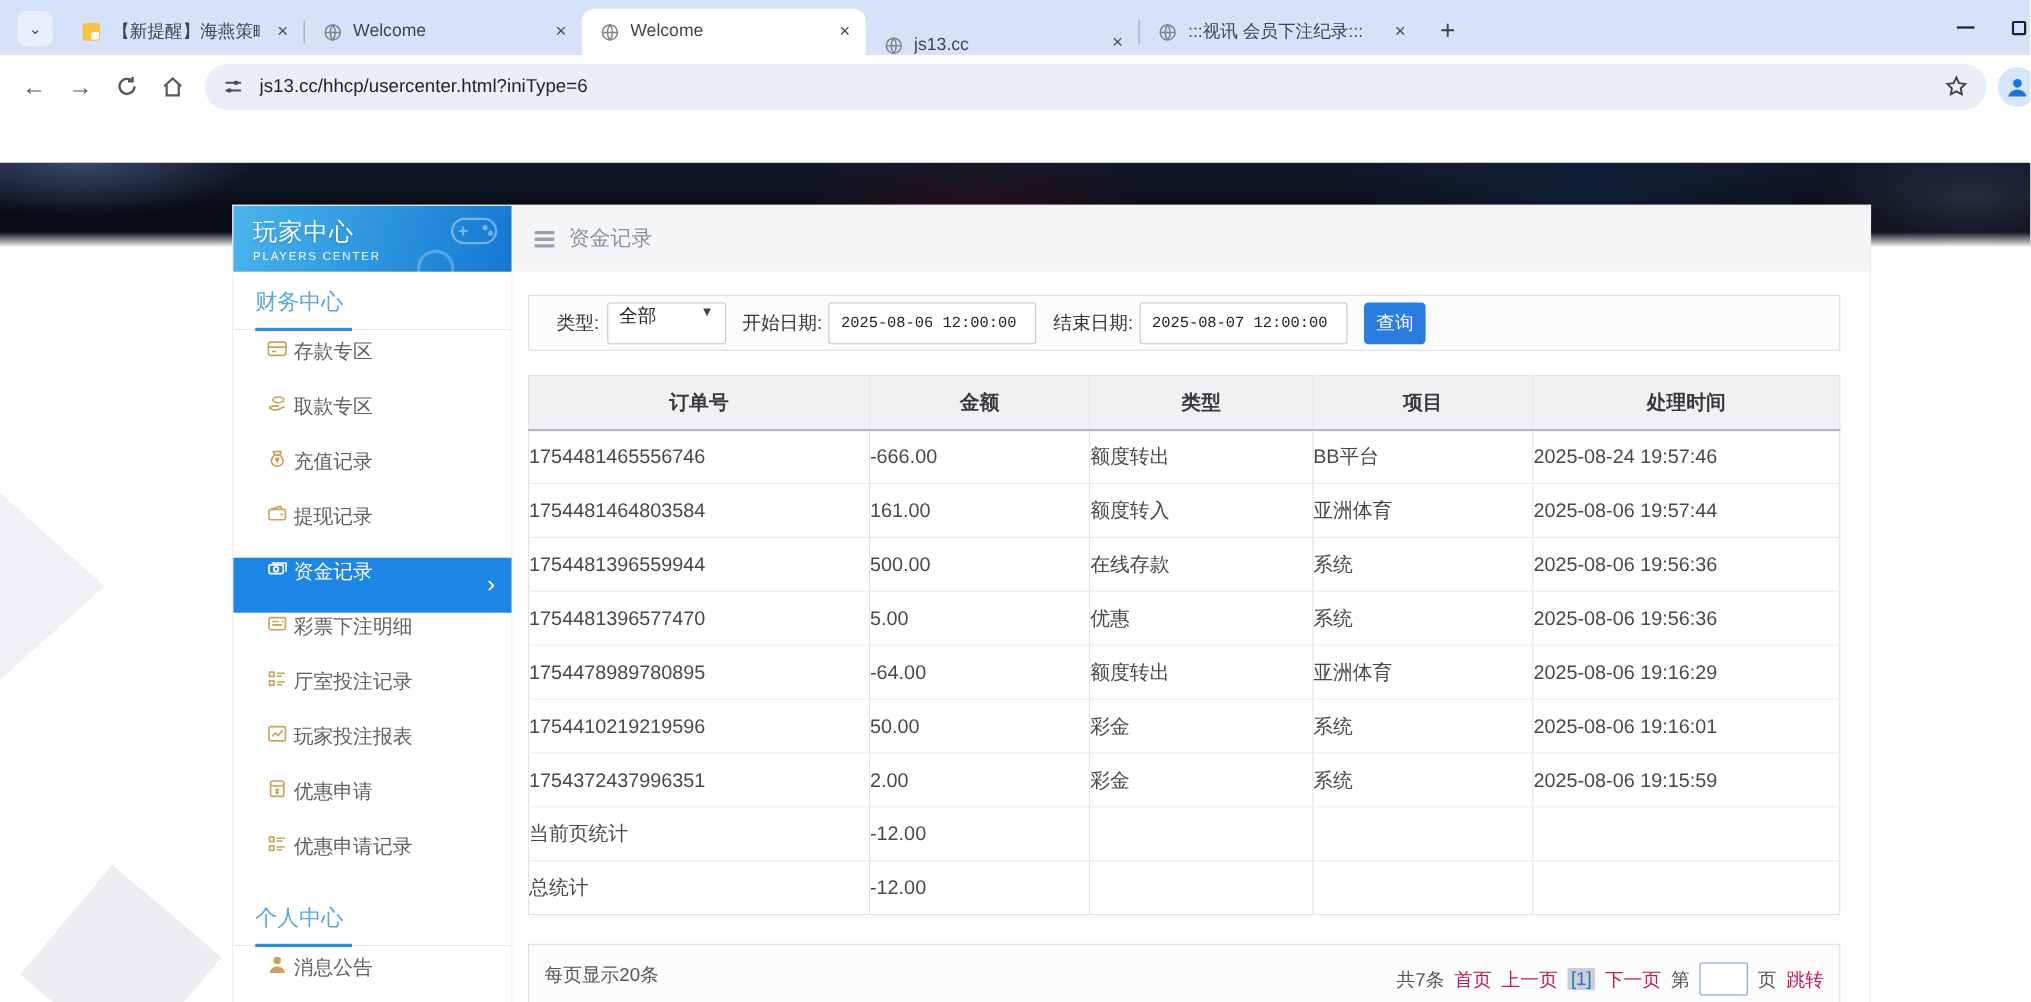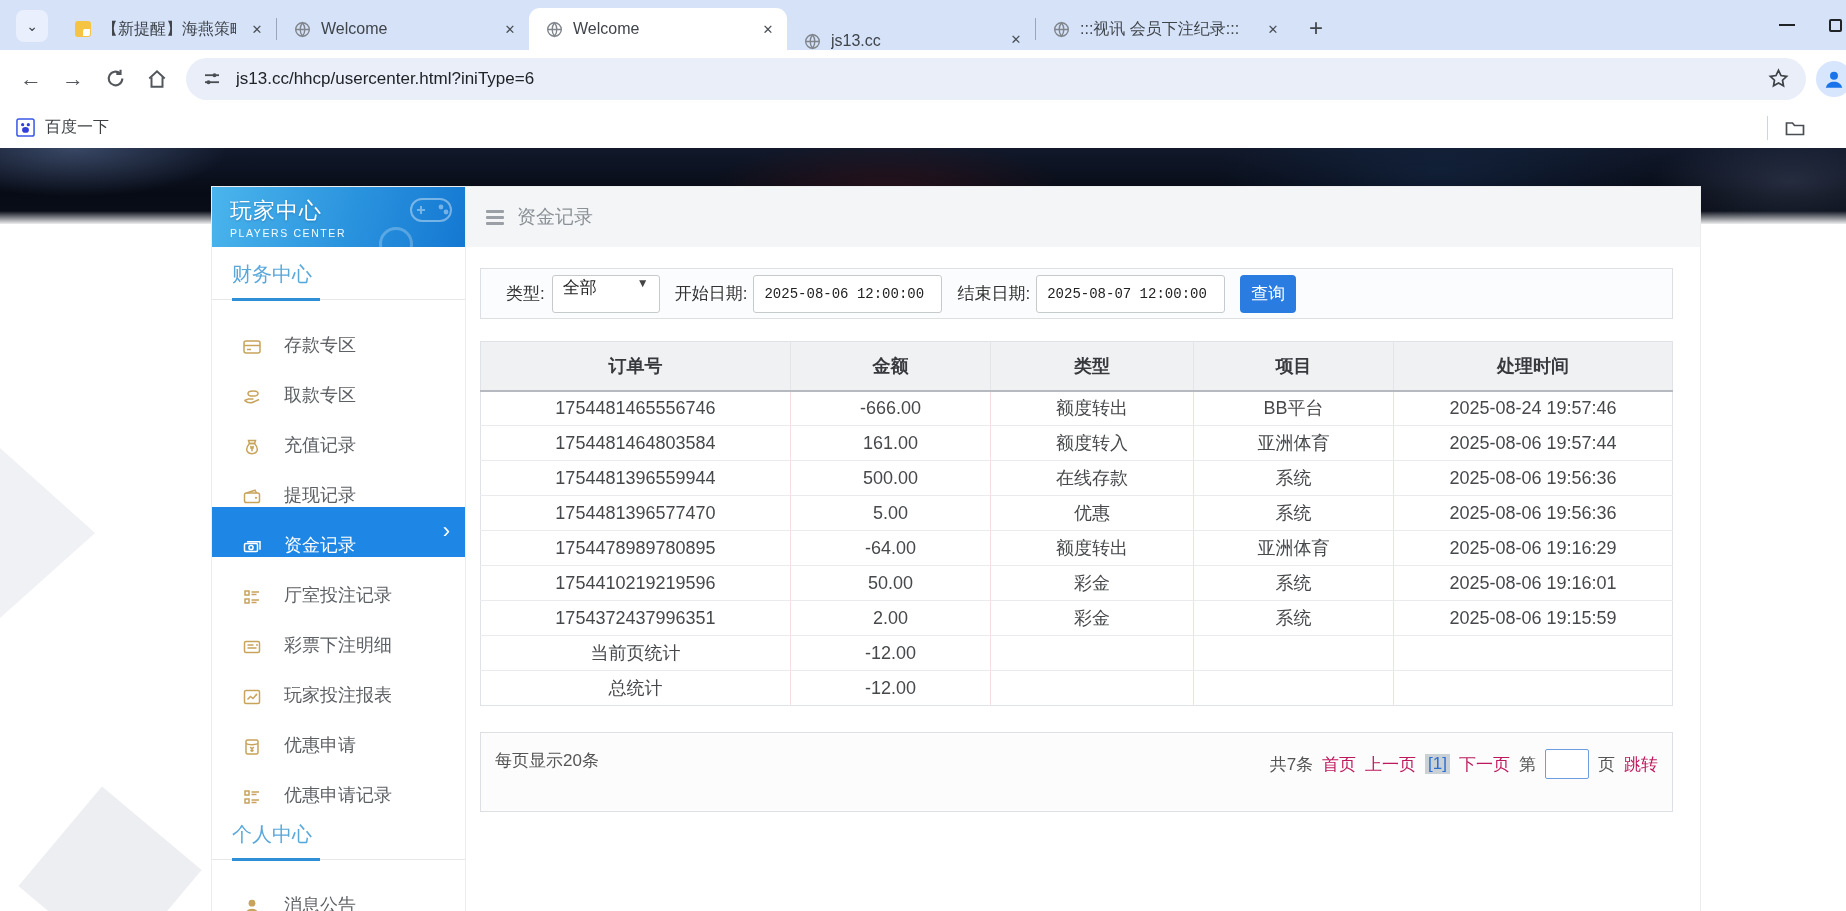--- a/index.html
+++ b/index.html
@@ -52,21 +52,21 @@
   
   .sidebar{width:254px;flex:none;background:#fff;border-right:1px solid #ededee;display:flex;flex-direction:column}
   .sb-header{height:60px;flex:none;background:linear-gradient(105deg,#4ab5ec 0%,#2a93de 55%,#1478d2 100%);position:relative;color:#fff;padding:9px 0 0 18px;overflow:hidden}
   .sb-title{font-size:22px;letter-spacing:1px;text-shadow:0 1px 2px rgba(0,60,120,.35)}
   .sb-sub{font-size:10.5px;letter-spacing:1.6px;margin-top:1px;opacity:.95}
   .sb-gamepad{position:absolute;right:8px;top:4px;opacity:.4}
   .sb-bubble{position:absolute;right:52px;bottom:-14px;width:34px;height:34px;border:3px solid rgba(255,255,255,.25);border-radius:50%}
   .sb-section-title{margin-top:14px;padding:0 0 11px 20px;font-size:20px;color:#5aa7da;position:relative;border-bottom:1px solid #e8e8e8}
   .sb-section-title:after{content:"";position:absolute;left:20px;bottom:-2px;width:88px;height:3px;background:#2f8fd6}
   .sb-items{margin-top:7px}
-  .sb-item{height:50px;display:flex;align-items:flex-end;padding-left:30px;gap:22px;font-size:18px;color:#5d6065;position:relative;cursor:default}
+  .sb-item{height:50px;display:flex;align-items:flex-start;padding-left:30px;gap:5px;font-size:18px;color:#5d6065;position:relative;cursor:default}
   .sb-item .icn{width:20px;height:20px;color:#c8a35b;display:flex;align-items:center;justify-content:center;flex:none}
   .sb-item.active{background:#1e87e5;color:#fff}
   .sb-item.active .icn{color:#fff}
   .sb-item .chev{position:absolute;right:15px;top:50%;transform:translateY(-54%);font-size:22px;color:#fff;display:none}
   .sb-item.active .chev{display:block}
 
   
   .main{flex:1;display:flex;flex-direction:column;background:#fff;min-width:0}
   .main-header{height:60px;flex:none;background:#f4f5f6;display:flex;align-items:center;gap:13px;padding-left:20px;color:#8b9197;font-size:19px}
   .hamburger{display:flex;flex-direction:column;gap:3px}
@@ -77,21 +77,21 @@
   .f-label{font-size:17px;color:#333;flex:none}
   .f-select{width:108px;height:38px;border:1px solid #c6cacd;border-radius:3px;background:#fff;display:flex;justify-content:space-between;padding:0 10px;font-size:17px;color:#222;margin-left:7px}
   .f-select .sel-caret{font-size:12px;color:#444}
   .f-input{width:189px;height:38px;border:1px solid #c6cacd;border-radius:3px;background:#fff;padding:0 10px;font-size:14px;color:#222;margin-left:6px;font-family:Liberation Mono, monospace}
   .ml{margin-left:15px}
   .search-btn{height:38px;padding:0 11px;margin-left:15px;background:#2b7ce0;color:#fff;border:none;border-radius:4px;font-size:17px;font-family:inherit;cursor:pointer}
 
   table.data{width:100%;border-collapse:collapse;border:1px solid #dfe2e6;font-size:18px;color:#46484b;table-layout:fixed}
   table.data th{background:#f0f1f3;height:49px;font-weight:bold;color:#37393c;border-bottom:2px solid #b6bac0;border-right:1px solid #e4e6e9}
   table.data th:last-child{border-right:none}
-  table.data td{height:35px;text-align:center;border-top:1px solid #e9ebee;border-right:1px solid #f3dfdf;white-space:nowrap;overflow:hidden}
+  table.data td{height:49px;border-top:1px solid #e9ebee;border-right:1px solid #f3dfdf;white-space:nowrap;overflow:hidden}
   table.data td:last-child{border-right:none}
   table.data tr:first-child td{border-top:none}
 
   .pagination{margin-top:26px;border:1px solid #dcdfe3;background:#fcfcfd;height:80px;display:flex;justify-content:space-between;align-items:flex-start;padding:16px 14px 0 14px;font-size:17px;color:#555}
   .pg-right{display:flex;align-items:center;gap:9px}
   .pg-link{color:#be185d;cursor:pointer}
   .pg-current{color:#2c6fd3;background:#c9d0d6;padding:0 3px}
   .pg-jump-input{width:44px;height:30px;border:1px solid #6f9ddf;border-radius:2px;background:#fff;font-family:inherit;font-size:16px;text-align:center}
 
   svg{display:block}
@@ -199,38 +199,20 @@
         </svg>
     </div>
     <div class="avatar">
       <svg width="22" height="22" viewBox="0 0 20 20" fill="#1a73e8">
           <circle cx="10" cy="7" r="3.6"></circle>
           <path d="M2.5 18c1-4 4-5.6 7.5-5.6s6.5 1.6 7.5 5.6z"></path>
         </svg>
     </div>
   </div>
 
-  <div class="bookmarksbar">
-    <div class="bookmark">
-      <svg width="19" height="19" viewBox="0 0 20 20">
-          <rect x="1" y="1" width="18" height="18" rx="2" fill="#fff" stroke="#3a57e8" stroke-width="1.6"></rect>
-          <circle cx="7" cy="7" r="1.7" fill="#3340d6"></circle>
-          <circle cx="13" cy="7" r="1.7" fill="#3340d6"></circle>
-          <ellipse cx="10" cy="12.5" rx="3.6" ry="3" fill="#3340d6"></ellipse>
-        </svg>
-      <span>百度一下</span>
-    </div>
-    <div class="bm-right">
-      <span class="bm-sep"></span>
-      <svg width="22" height="22" viewBox="0 0 22 22" fill="none" stroke="#4a4e53" stroke-width="1.7">
-          <path d="M2.5 6.5v11h17v-9h-9l-2-2.5h-6z"></path>
-        </svg>
-      <span style="width:20px"></span>
-    </div>
-  </div>
 
   <div class="page">
     <div class="dark-band"></div>
     <div class="deco-tri1"></div>
     <div class="deco-tri2"></div>
 
     <div class="panel">
 
       <div class="sidebar">
         <div class="sb-header">
@@ -293,37 +275,37 @@
                     <path d="M5 4.8h13v8"></path>
                     <circle cx="9" cy="10.5" r="2.1"></circle>
                   </svg>
                 </span>
                 <span>资金记录</span>
                 <span class="chev">›</span>
               </div>
               <div class="sb-item">
                 <span class="icn">
                   <svg width="20" height="20" viewBox="0 0 20 20" fill="none" stroke="currentColor" stroke-width="1.5">
+                    <rect x="2.5" y="4.5" width="15" height="11" rx="1.5"></rect>
+                    <path d="M5.5 8h6M5.5 11h9"></path>
+                    <circle cx="15" cy="8" r=".9" fill="currentColor" stroke="none"></circle>
+                  </svg>
+                </span>
+                <span>彩票下注明细</span>
+              </div>
+              <div class="sb-item">
+                <span class="icn">
+                  <svg width="20" height="20" viewBox="0 0 20 20" fill="none" stroke="currentColor" stroke-width="1.5">
                     <rect x="3" y="4" width="4" height="4"></rect>
                     <path d="M9.5 5h7.5M9.5 7.5h5"></path>
                     <rect x="3" y="12" width="4" height="4"></rect>
                     <path d="M9.5 13h7.5M9.5 15.5h5"></path>
                   </svg>
                 </span>
                 <span>厅室投注记录</span>
-              </div>
-              <div class="sb-item">
-                <span class="icn">
-                  <svg width="20" height="20" viewBox="0 0 20 20" fill="none" stroke="currentColor" stroke-width="1.5">
-                    <rect x="2.5" y="4.5" width="15" height="11" rx="1.5"></rect>
-                    <path d="M5.5 8h6M5.5 11h9"></path>
-                    <circle cx="15" cy="8" r=".9" fill="currentColor" stroke="none"></circle>
-                  </svg>
-                </span>
-                <span>彩票下注明细</span>
               </div>
               <div class="sb-item">
                 <span class="icn">
                   <svg width="20" height="20" viewBox="0 0 20 20" fill="none" stroke="currentColor" stroke-width="1.5">
                     <rect x="2.5" y="3.5" width="15" height="13" rx="1.5"></rect>
                     <path d="M5.5 12.5l3-3 2.5 2 3.5-4"></path>
                     <circle cx="14.5" cy="7.5" r=".9" fill="currentColor" stroke="none"></circle>
                   </svg>
                 </span>
                 <span>玩家投注报表</span>

